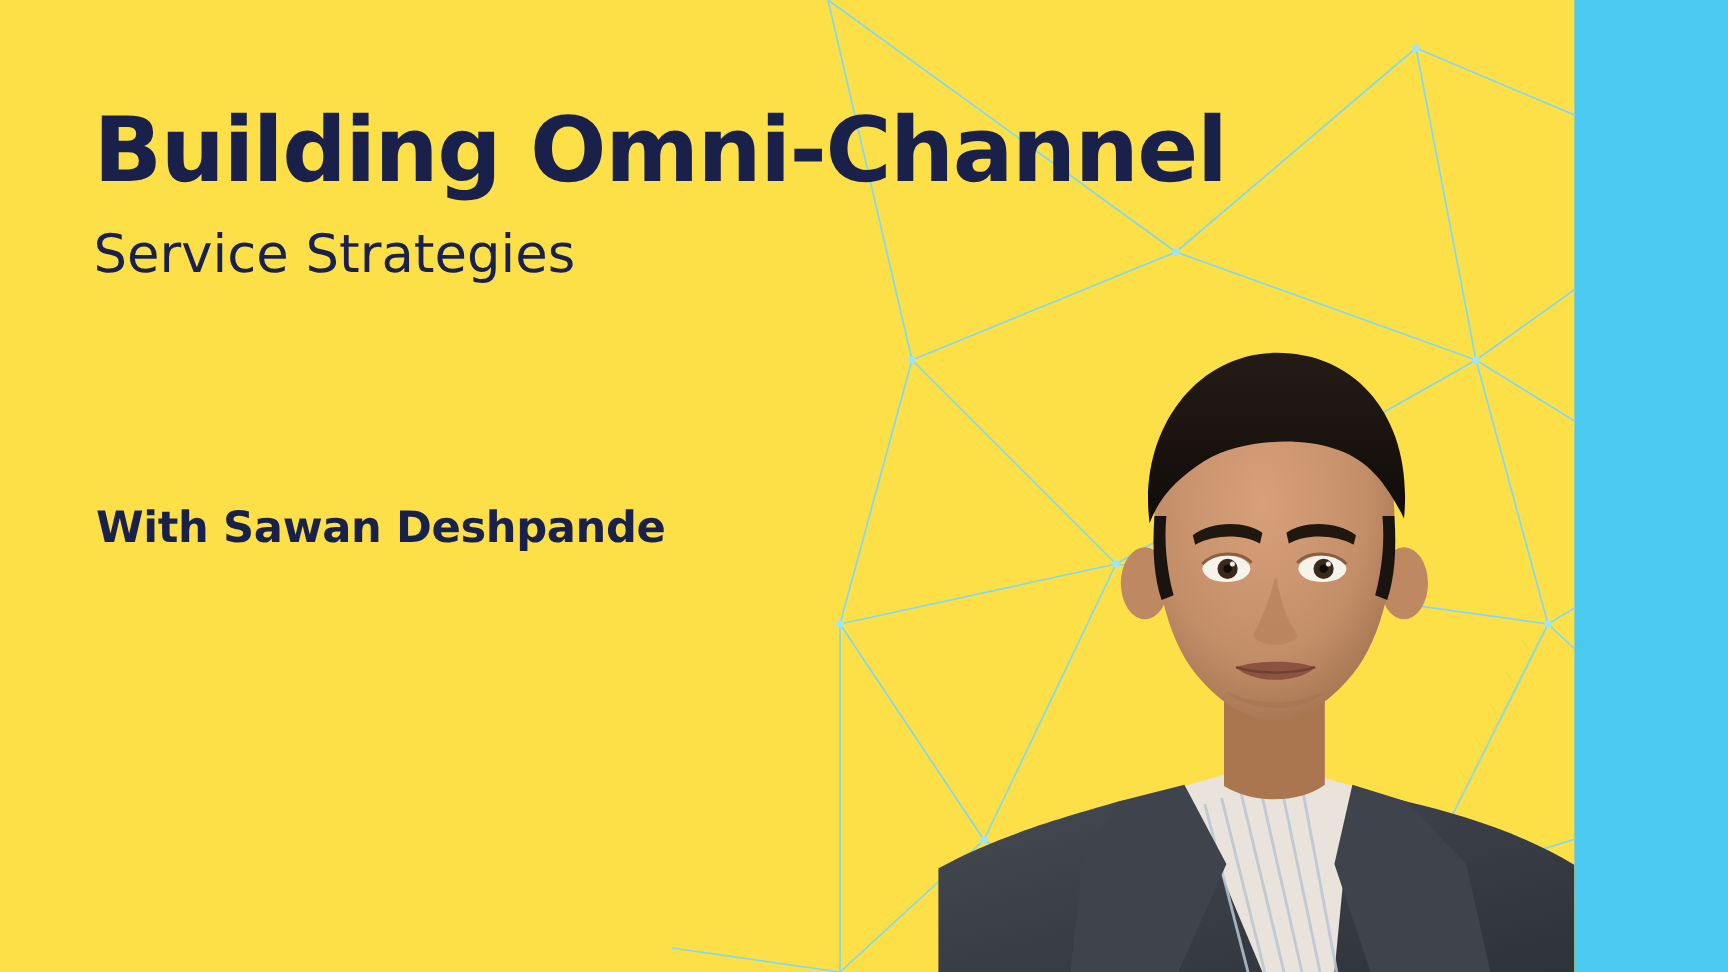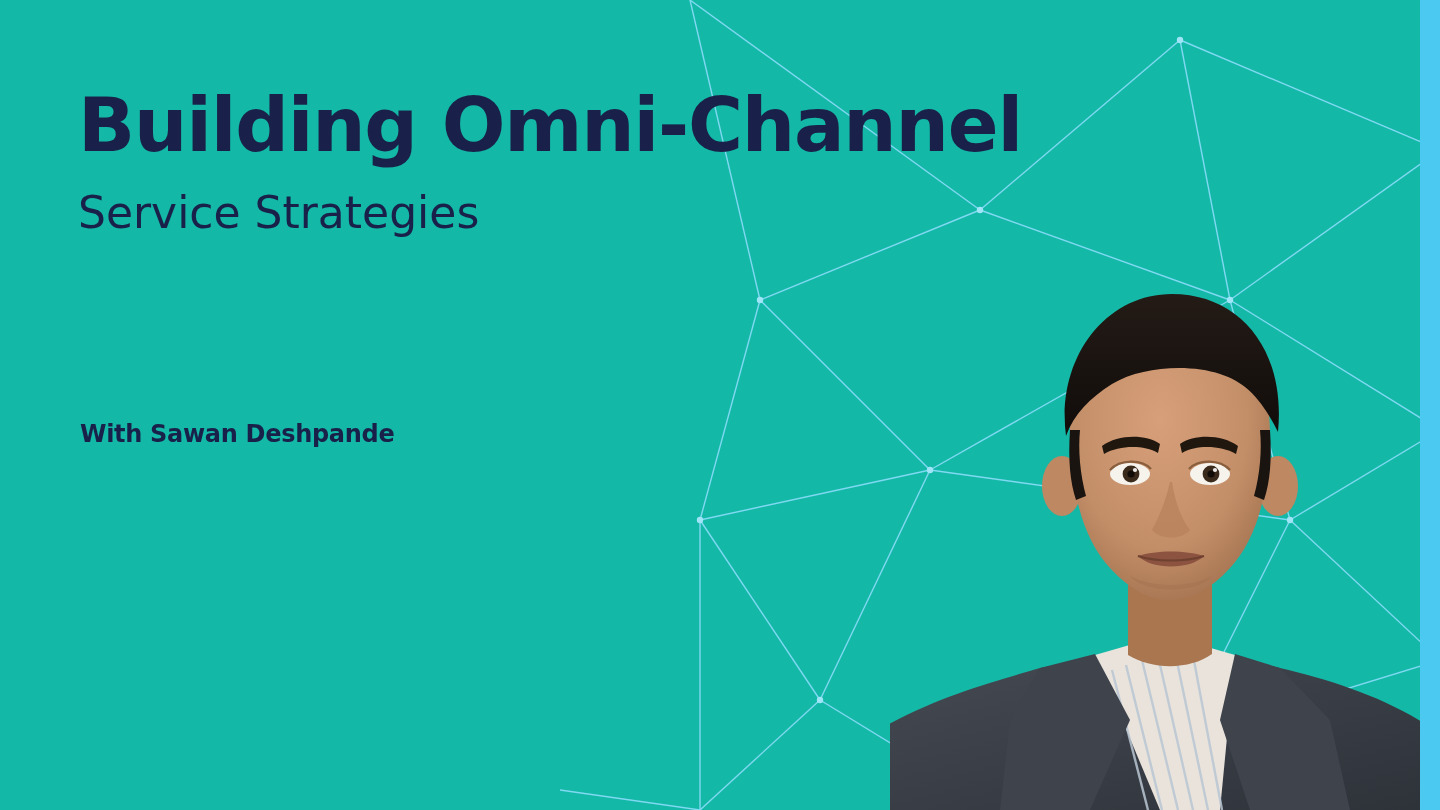--- a/index.html
+++ b/index.html
@@ -4,23 +4,23 @@
 <style>
   * { margin:0; padding:0; box-sizing:border-box; }
   html, body { width:1440px; height:810px; }
   body {
     font-family: "Liberation Sans", sans-serif;
     background:#4CC9F0;
     overflow:hidden;
   }
   #slide {
     position:relative;
-    width:1420px;
+    width:1312px;
     height:810px;
-    background:#14b8a6;
+    background:#fde047;
     overflow:hidden;
   }
   
   #net {
     position:absolute;
     inset:0;
     width:1440px;
     height:810px;
   }
   #net line {
@@ -54,21 +54,21 @@
     color:#19214A;
     margin-top:28px;
     white-space:nowrap;
   }
   .presenter {
     position:absolute;
     left:80px;
     top:420px;
     font-family:"DejaVu Sans", sans-serif;
     font-weight:bold;
-    font-size:24px;
+    font-size:36px;
     letter-spacing:-0.3px;
     color:#19214A;
     white-space:nowrap;
   }
 
   
   #portrait {
     position:absolute;
     right:0px;
     bottom:0px;

